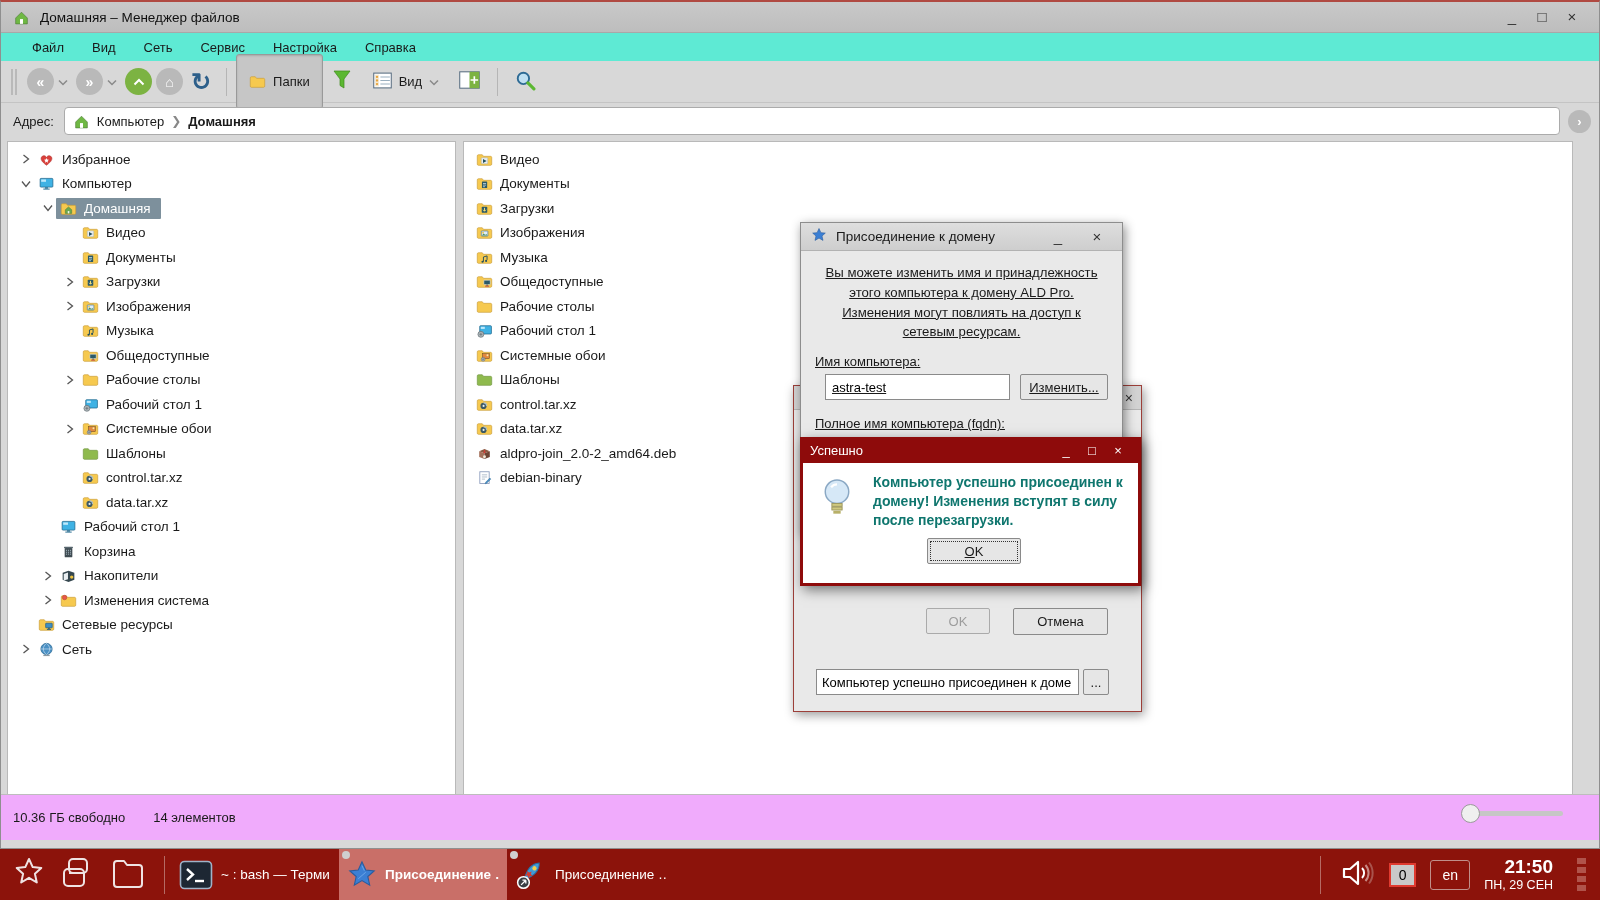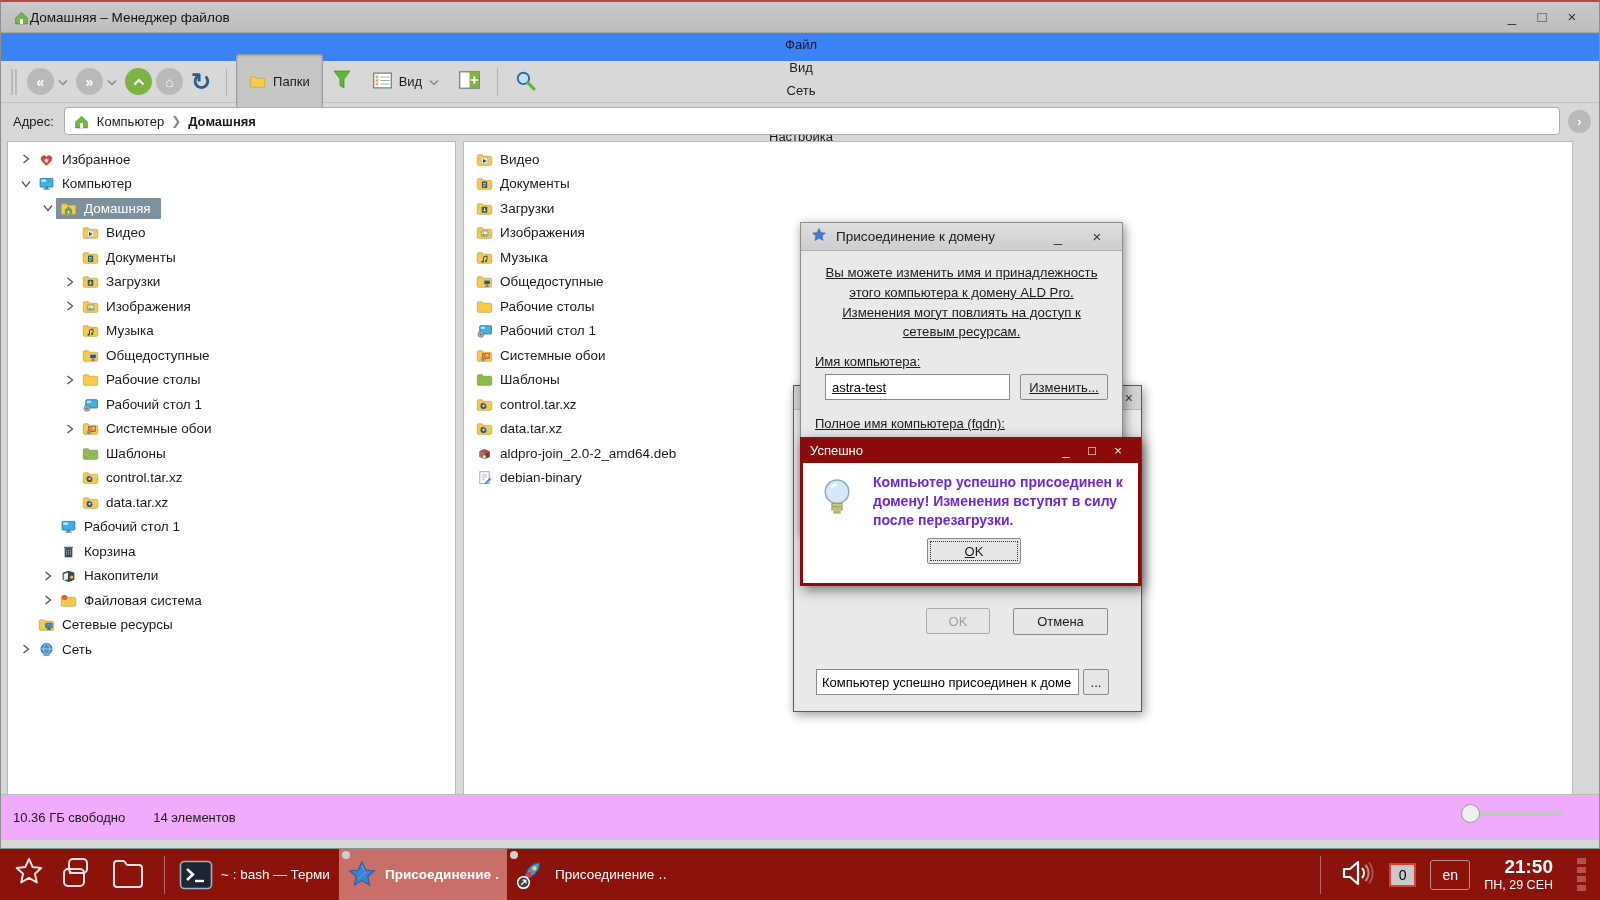--- a/index.html
+++ b/index.html
@@ -5,24 +5,24 @@
   * { box-sizing: border-box; margin: 0; padding: 0; }
   html,body { width:1600px; height:900px; }
   body { font-family: "Liberation Sans", sans-serif; font-size: 13px; color:#1a1a1a; }
   .desktop { position:relative; width:1600px; height:900px; background:#6f6f6f; overflow:hidden; }
 
   
   .fm-window { position:absolute; left:0; top:0; width:1600px; height:849px;
     background:#d8d8d8; border:1px solid #8f8f8f; border-top:2px solid #b04a42; }
   .titlebar { height:31px; background:linear-gradient(#c9c9c9,#bdbdbd); display:flex; align-items:center;
     padding:0 12px; border-bottom:1px solid #a8a8a8; }
-  .titlebar .win-title { font-size:13.5px; color:#111; }
+  .titlebar .win-title { margin-left:10px; font-size:13.5px; color:#111; }
   .titlebar .spacer { flex:1; }
   .winbtn { width:30px; text-align:center; font-size:15px; color:#333; cursor:default; line-height:28px; }
-  .menubar { height:28px; display:flex; align-items:center; padding-left:8px; background:#3b82f6;flex-direction:column; }
+  .menubar { height:28px; display:flex; align-items:center; padding-left:20px; background:#5eead4; }
   .menubar .menu-item { padding:4px 11px; margin-right:6px; }
   .toolbar { height:42px; display:flex; align-items:center; padding:0 6px; background:#d8d8d8;
     border-bottom:1px solid #c4c4c4; }
   .tb-handle { width:6px; height:26px; border-left:2px solid #b9b9b9; border-right:2px solid #b9b9b9; margin:0 8px 0 4px; }
   .tb-circle { width:27px; height:27px; border-radius:50%; background:#b9b9b9; color:#fff;
     display:flex; align-items:center; justify-content:center; font-weight:bold; font-size:14px; margin:0 2px; }
   .tb-circle.green { background:#7cb342; }
   .tb-chevron { margin:0 6px 0 2px; }
   .tb-sep { width:1px; height:28px; background:#b5b5b5; margin:0 9px; }
   .tb-button { display:flex; align-items:center; gap:7px; padding:18px 12px; border-radius:3px; }
@@ -80,21 +80,21 @@
   .dp-input { width:185px; height:26px; background:#fff; border:1px solid #8a8a8a; padding:0 6px; font-size:13px; font-family:"Liberation Sans",sans-serif;margin-left:10px; }
   .dp-change { width:92px; height:26px; }
   .dp-fqdn-label { margin:16px 0 7px; }
 
   .dlg-success { position:absolute; left:800px; top:437px; width:341px; height:149px; z-index:30;
     background:#8e0b0b; padding:0 3px 3px 3px; box-shadow:3px 4px 12px rgba(0,0,0,.5); }
   .ds-title { height:26px; display:flex; align-items:center; color:#fff; padding:0 7px; font-size:13px; }
   .ds-title .spacer { flex:1; }
   .ds-btn { width:26px; text-align:center; color:#fff; font-size:13px; }
   .ds-body { position:relative; background:#fff; height:120px; padding:10px 12px; }
-  .ds-msg { margin-left:58px; width:258px; font-weight:bold; font-size:14px; line-height:1.35; color:#6d28d9; }
+  .ds-msg { margin-left:58px; width:258px; font-weight:bold; font-size:14px; line-height:1.35; color:#0f766e; }
   .ds-bulb { position:absolute; left:16px; top:14px; }
   .ds-ok { position:absolute; left:124px; top:75px; width:94px; height:26px; outline:1px dotted #333; outline-offset:-4px; font-weight:normal; }
   .ds-ok u { text-decoration:underline; }
 
   
   .taskbar { position:absolute; left:0; bottom:0; width:1600px; height:51px; background:#8c130b;
     display:flex; align-items:center; color:#fff; }
   .tk-launch { display:flex; align-items:center; gap:14px; padding:0 12px; }
   .tk-sep { width:1px; height:38px; background:#b56a64; margin:0 6px; }
   .task { position:relative; width:168px; height:51px; display:flex; align-items:center; gap:8px; padding:0 8px; }
@@ -498,21 +498,21 @@
                 <path d="M2.5 1l5 4-5 4" fill="none" stroke="#555" stroke-width="1.3"></path>
               </svg>
             </span>
             <span class="row-inner">
               <span class="icon17">
                 <svg viewBox="0 0 16 16" width="17" height="17">
                   <path d="M1.2 12.4V4.6c0-.6.5-1.1 1.1-1.1h3.6l1.2 1.5h6.6c.6 0 1.1.5 1.1 1.1v6.3c0 .6-.5 1.1-1.1 1.1H2.3c-.6 0-1.1-.5-1.1-1.1z" fill="#f6c94f" stroke="#c89b35" stroke-width="0.6"></path>
                   <circle cx="4.3" cy="5.2" r="2.1" fill="#e8574a" stroke="#b03a30" stroke-width="0.5"></circle>
                 </svg>
               </span>
-              <span>Файловая система</span>
+              <span>Изменения система</span>
             </span>
           </div>
           <div class="tree-row" style="padding-left: 10px;">
             <span class="expander"></span>
             <span class="row-inner">
               <span class="icon17">
                 <svg viewBox="0 0 16 16" width="17" height="17">
                   <path d="M1.2 12.4V4.6c0-.6.5-1.1 1.1-1.1h3.6l1.2 1.5h6.6c.6 0 1.1.5 1.1 1.1v6.3c0 .6-.5 1.1-1.1 1.1H2.3c-.6 0-1.1-.5-1.1-1.1z" fill="#f6c94f" stroke="#c89b35" stroke-width="0.6"></path>
                   <rect x="7.2" y="6.8" width="6.2" height="4.3" rx="0.4" fill="#3f8fc4" stroke="#1d577e" stroke-width="0.6"></rect>
                   <rect x="9.5" y="11.1" width="1.6" height="1" fill="#1d577e"></rect>

